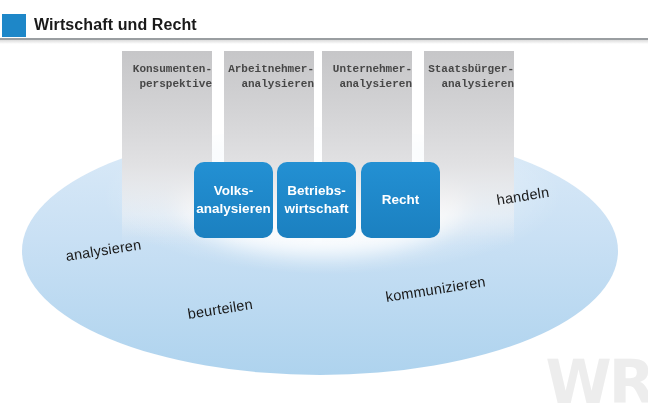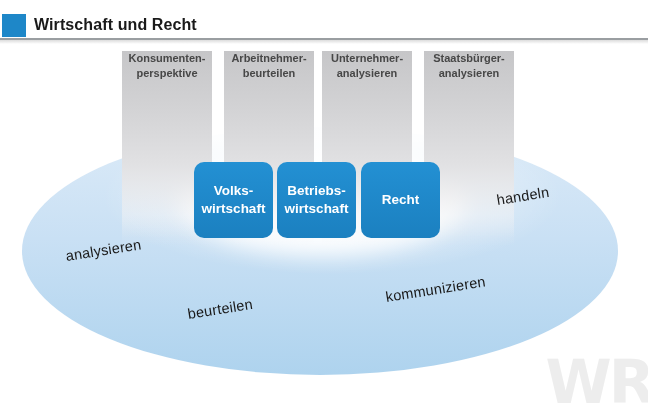--- a/index.html
+++ b/index.html
@@ -27,21 +27,21 @@
     z-index:2;}
   .halo{position:absolute;left:178px;top:134px;width:288px;height:110px;border-radius:50%;
     background:rgba(255,255,255,0.9);filter:blur(10px);z-index:3;}
 
   
   .col-band{position:absolute;left:122px;top:41px;width:392px;height:195px;z-index:4;
     background:linear-gradient(to bottom,#ffffff 0%,rgba(255,255,255,0.95) 45%,rgba(255,255,255,0) 96%);
     display:flex;}
   .p-col{width:90px;height:100%;
     background:linear-gradient(to bottom,#c6c6c8 0%,#d2d2d4 28%,#e1e1e3 58%,rgba(238,238,240,0.35) 84%,rgba(245,245,247,0) 100%);
-    box-sizing:border-box;text-align:center;}
+    box-sizing:border-box;padding-top:11px;text-align:right;font-family:Liberation Mono, monospace;}
   .p-col.gap12{margin-left:12px;}
   .p-col.gap8{margin-left:8px;}
   .p-col .p-label{font-size:11px;font-weight:bold;color:#474747;line-height:1.35;white-space:pre-line;}
 
   
   .d-box{position:absolute;top:152px;height:76px;width:79px;border-radius:10px;
     background:linear-gradient(to bottom,#2390d3,#1b80c0);
     display:flex;align-items:center;justify-content:center;text-align:center;z-index:5;}
   .d-box .d-label{color:#ffffff;font-weight:bold;font-size:13.5px;line-height:1.3;white-space:pre-line;}
   #box-0{left:194px;}
@@ -74,35 +74,35 @@
   <div class="big-ellipse"></div>
   <div class="halo"></div>
 
   <div class="col-band">
     <div class="p-col">
       <div class="p-label">Konsumenten-
 perspektive</div>
     </div>
     <div class="p-col gap12">
       <div class="p-label">Arbeitnehmer-
-beurteilen</div>
+analysieren</div>
     </div>
     <div class="p-col gap8">
       <div class="p-label">Unternehmer-
 analysieren</div>
     </div>
     <div class="p-col gap12">
       <div class="p-label">Staatsbürger-
 analysieren</div>
     </div>
   </div>
 
   <div class="d-box" id="box-0">
     <div class="d-label">Volks-
-wirtschaft</div>
+analysieren</div>
   </div>
   <div class="d-box" id="box-1">
     <div class="d-label">Betriebs-
 wirtschaft</div>
   </div>
   <div class="d-box" id="box-2">
     <div class="d-label">Recht</div>
   </div>
 
   <div class="verb" id="verb-analysieren">analysieren</div>

